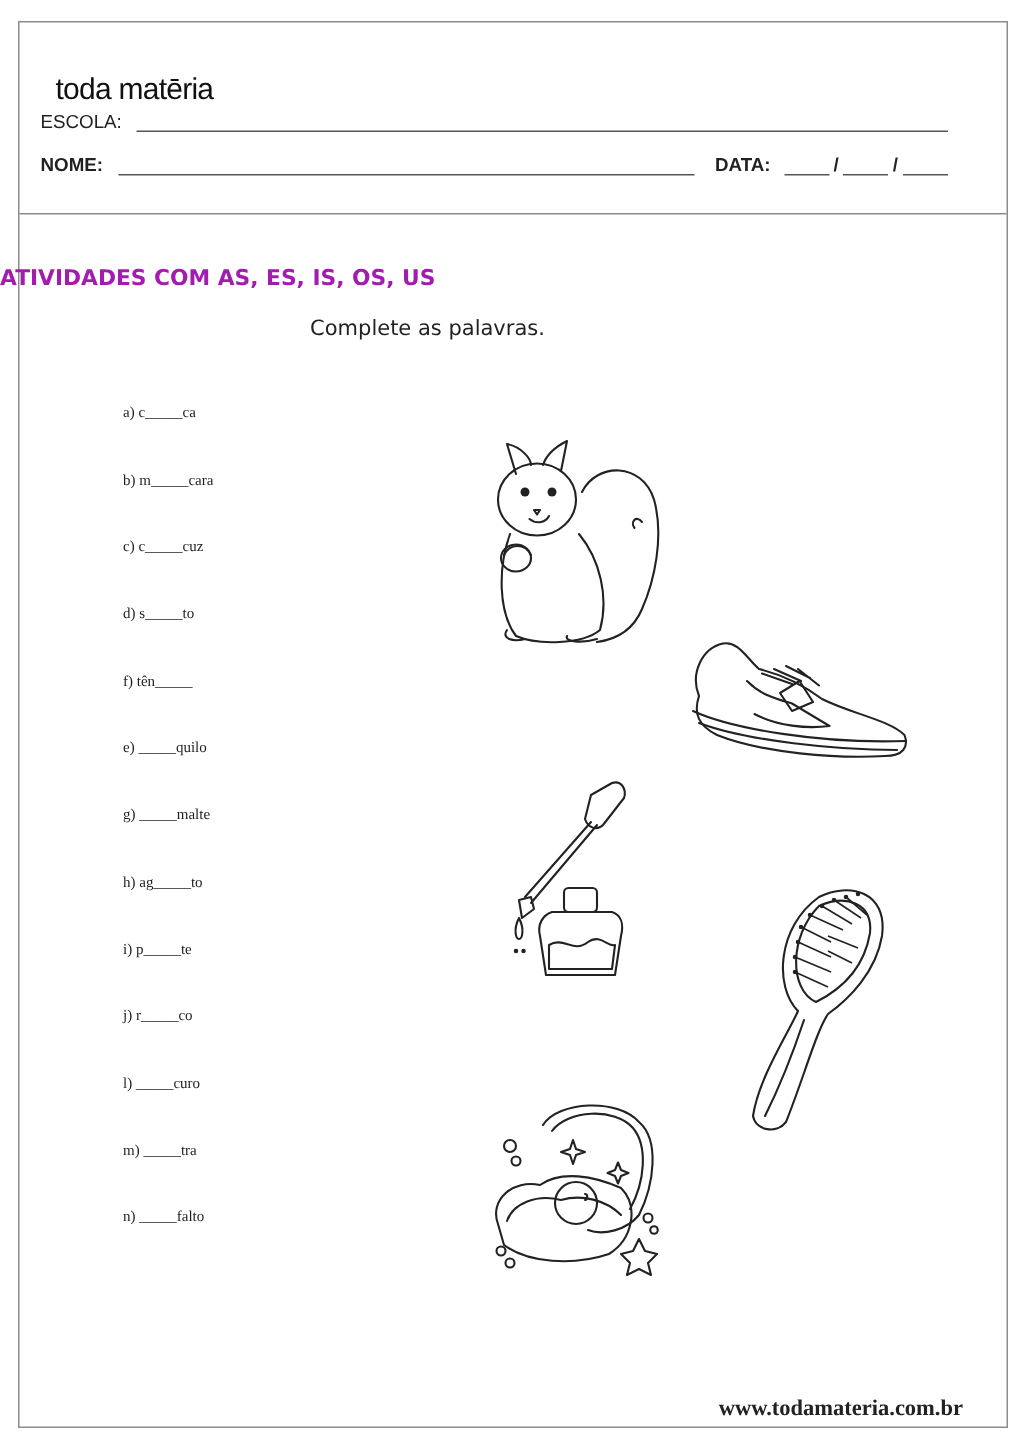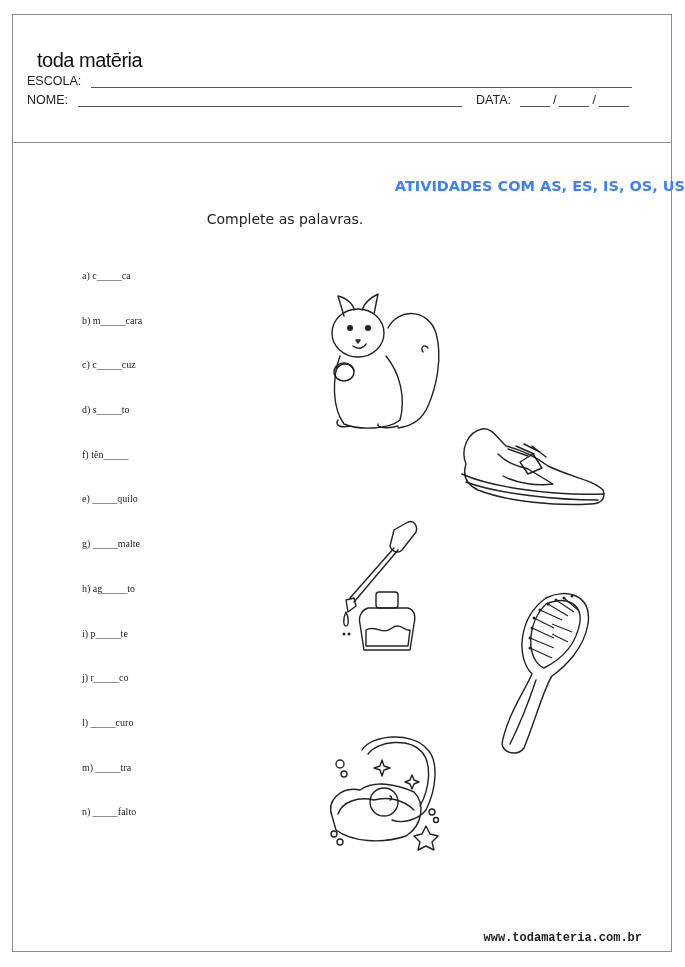--- a/index.html
+++ b/index.html
@@ -2,44 +2,44 @@
 <html><head>
 <meta charset="utf-8">
 <style>
   html, body { margin:0; padding:0; background:#ffffff; }
   body { width:685px; height:967px; position:relative; overflow:hidden; font-family:"DejaVu Sans", sans-serif; color:#1a1a1a; }
   .sheet { position:absolute; left:12px; top:14px; width:660px; height:938px; border:1px solid #8c8c8c; box-sizing:border-box; }
   .header { position:absolute; left:0; top:0; width:100%; height:128px; border-bottom:1.5px solid #8c8c8c; box-sizing:border-box; }
   .logo { position:absolute; left:24px; top:18px; font-family:"Liberation Sans", sans-serif; font-size:20px; letter-spacing:-0.5px; color:#111;margin-top:16px; }
   .field-row { position:absolute; left:27px; font-family:"Liberation Sans", sans-serif; font-size:12.5px; color:#222; display:flex; align-items:flex-end; }
   .line { border-bottom:1px solid #555; height:12px; display:inline-block; }
-  .title { position:absolute; top:178px; left:0; width:685px; text-align:right; font-family:"DejaVu Sans", sans-serif; font-weight:bold; font-size:14.5px; color:#3b82f6; }
+  .title { position:absolute; top:178px; left:0; width:685px; text-align:left; font-family:"DejaVu Sans", sans-serif; font-weight:bold; font-size:14.5px; color:#a21caf; }
   .subtitle { position:absolute; top:211px; left:0; width:570px; text-align:center; font-family:"DejaVu Sans", sans-serif; font-size:14px; color:#222; }
   .items { position:absolute; left:82px; top:270px; }
   .item { height:44.7px; font-family:Liberation Serif, serif; font-size:10px; color:#1e1e1e; white-space:pre; }
   .pic { position:absolute; }
-  .footer { position:absolute; right:43px; top:931px; font-family:Liberation Mono, monospace; font-weight:bold; font-size:12px; color:#222; }
+  .footer { position:absolute; right:43px; top:931px; font-family:Liberation Serif, serif; font-weight:bold; font-size:15px; color:#222; }
   svg { overflow:visible; }
   svg .s { fill:none; stroke:#222; stroke-width:1.4; stroke-linecap:round; stroke-linejoin:round; }
 </style>
 </head>
 <body>
 
 <div class="sheet">
   <div class="header">
     <div class="logo">toda matēria</div>
   </div>
 </div>
 
 <div class="field-row" style="top:74px;">
   <span>ESCOLA:</span>
   <span class="line" style="width:541px; margin-left:10px;"></span>
 </div>
 
-<div class="field-row" style="top:93px;">
+<div class="field-row" style="top:103px;font-weight:bold;">
   <span>NOME:</span>
   <span class="line" style="width:384px; margin-left:10px;"></span>
   <span style="margin-left:14px;">DATA:</span>
   <span class="line" style="width:30px; margin-left:9px;"></span>
   <span style="margin:0 3px;">/</span>
   <span class="line" style="width:30px;"></span>
   <span style="margin:0 3px;">/</span>
   <span class="line" style="width:30px;"></span>
 </div>
 

